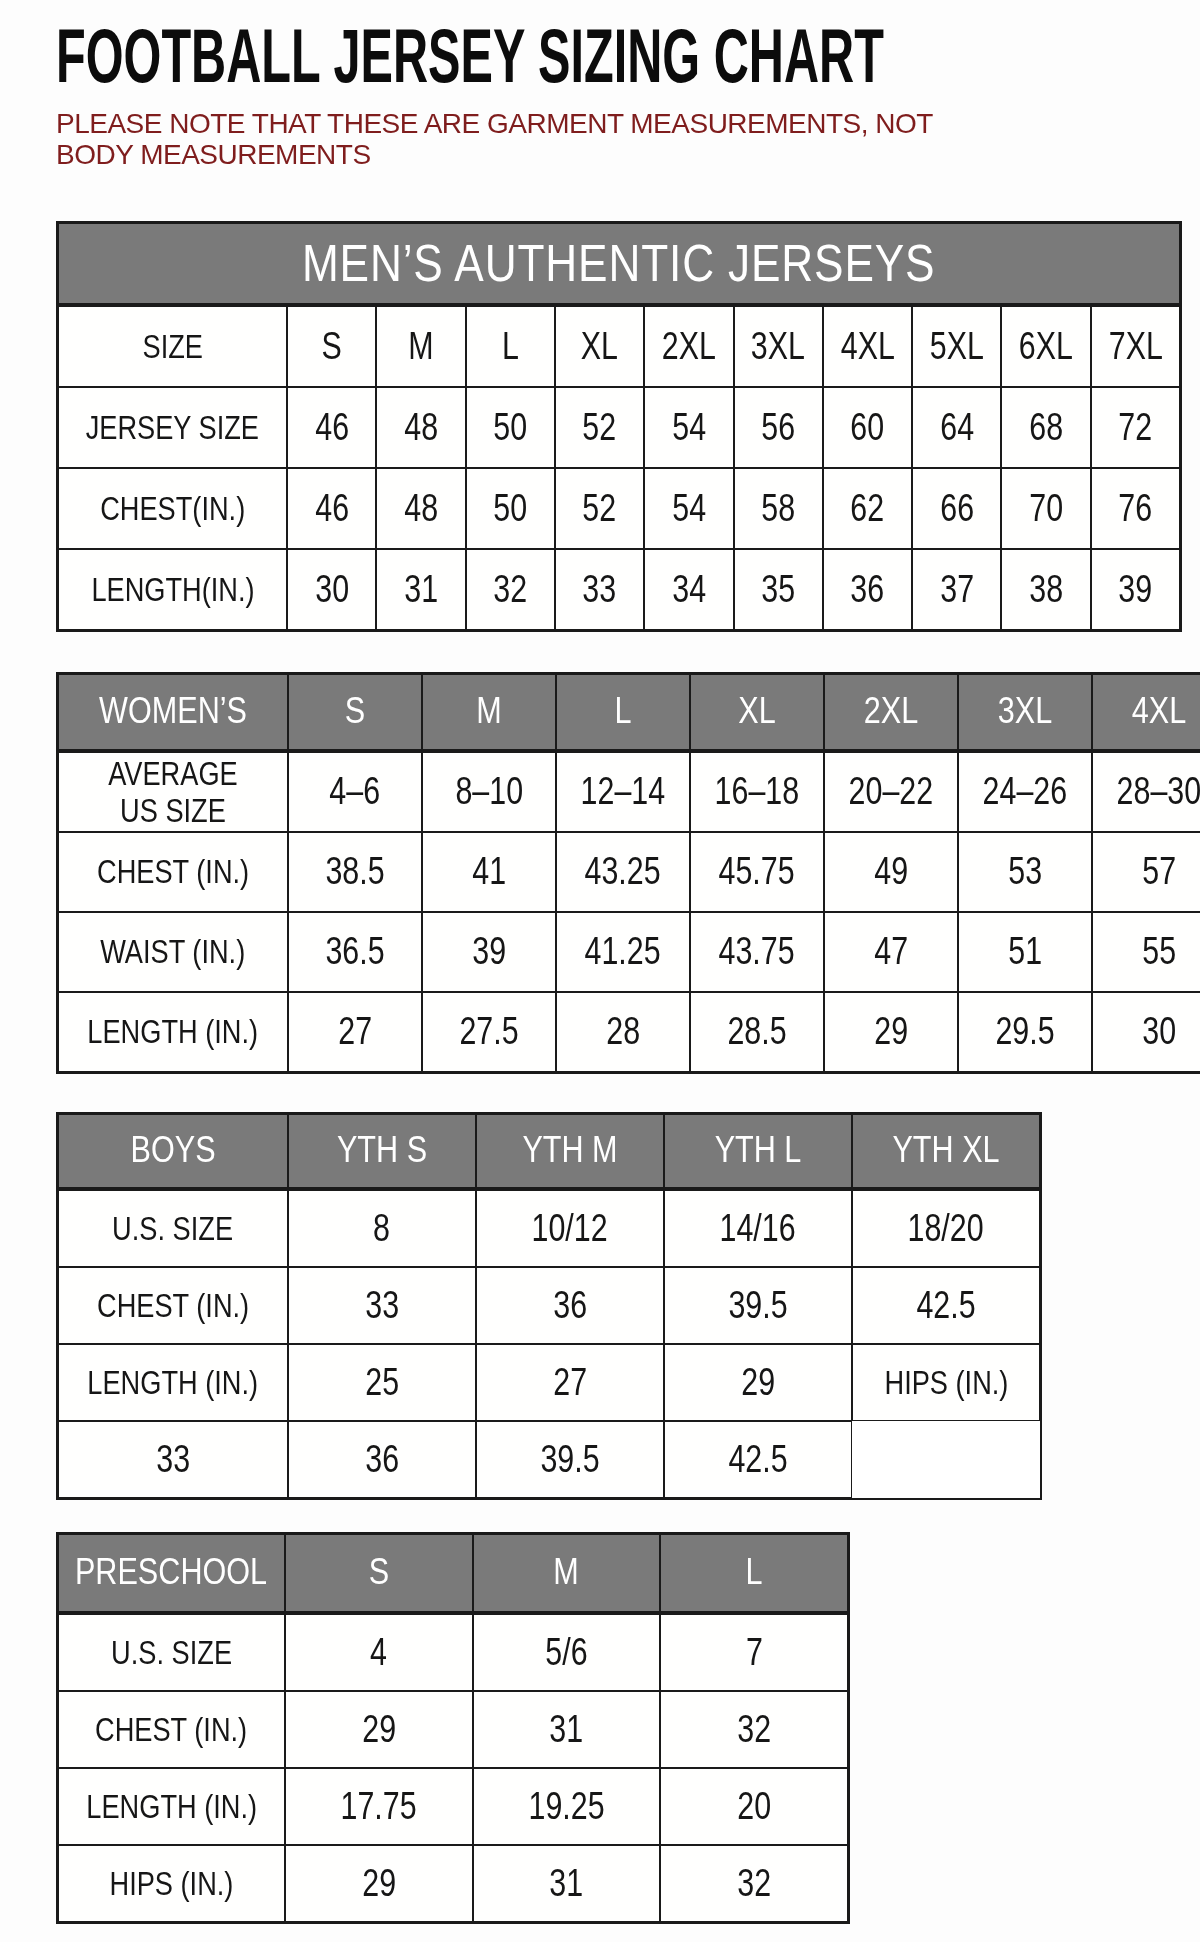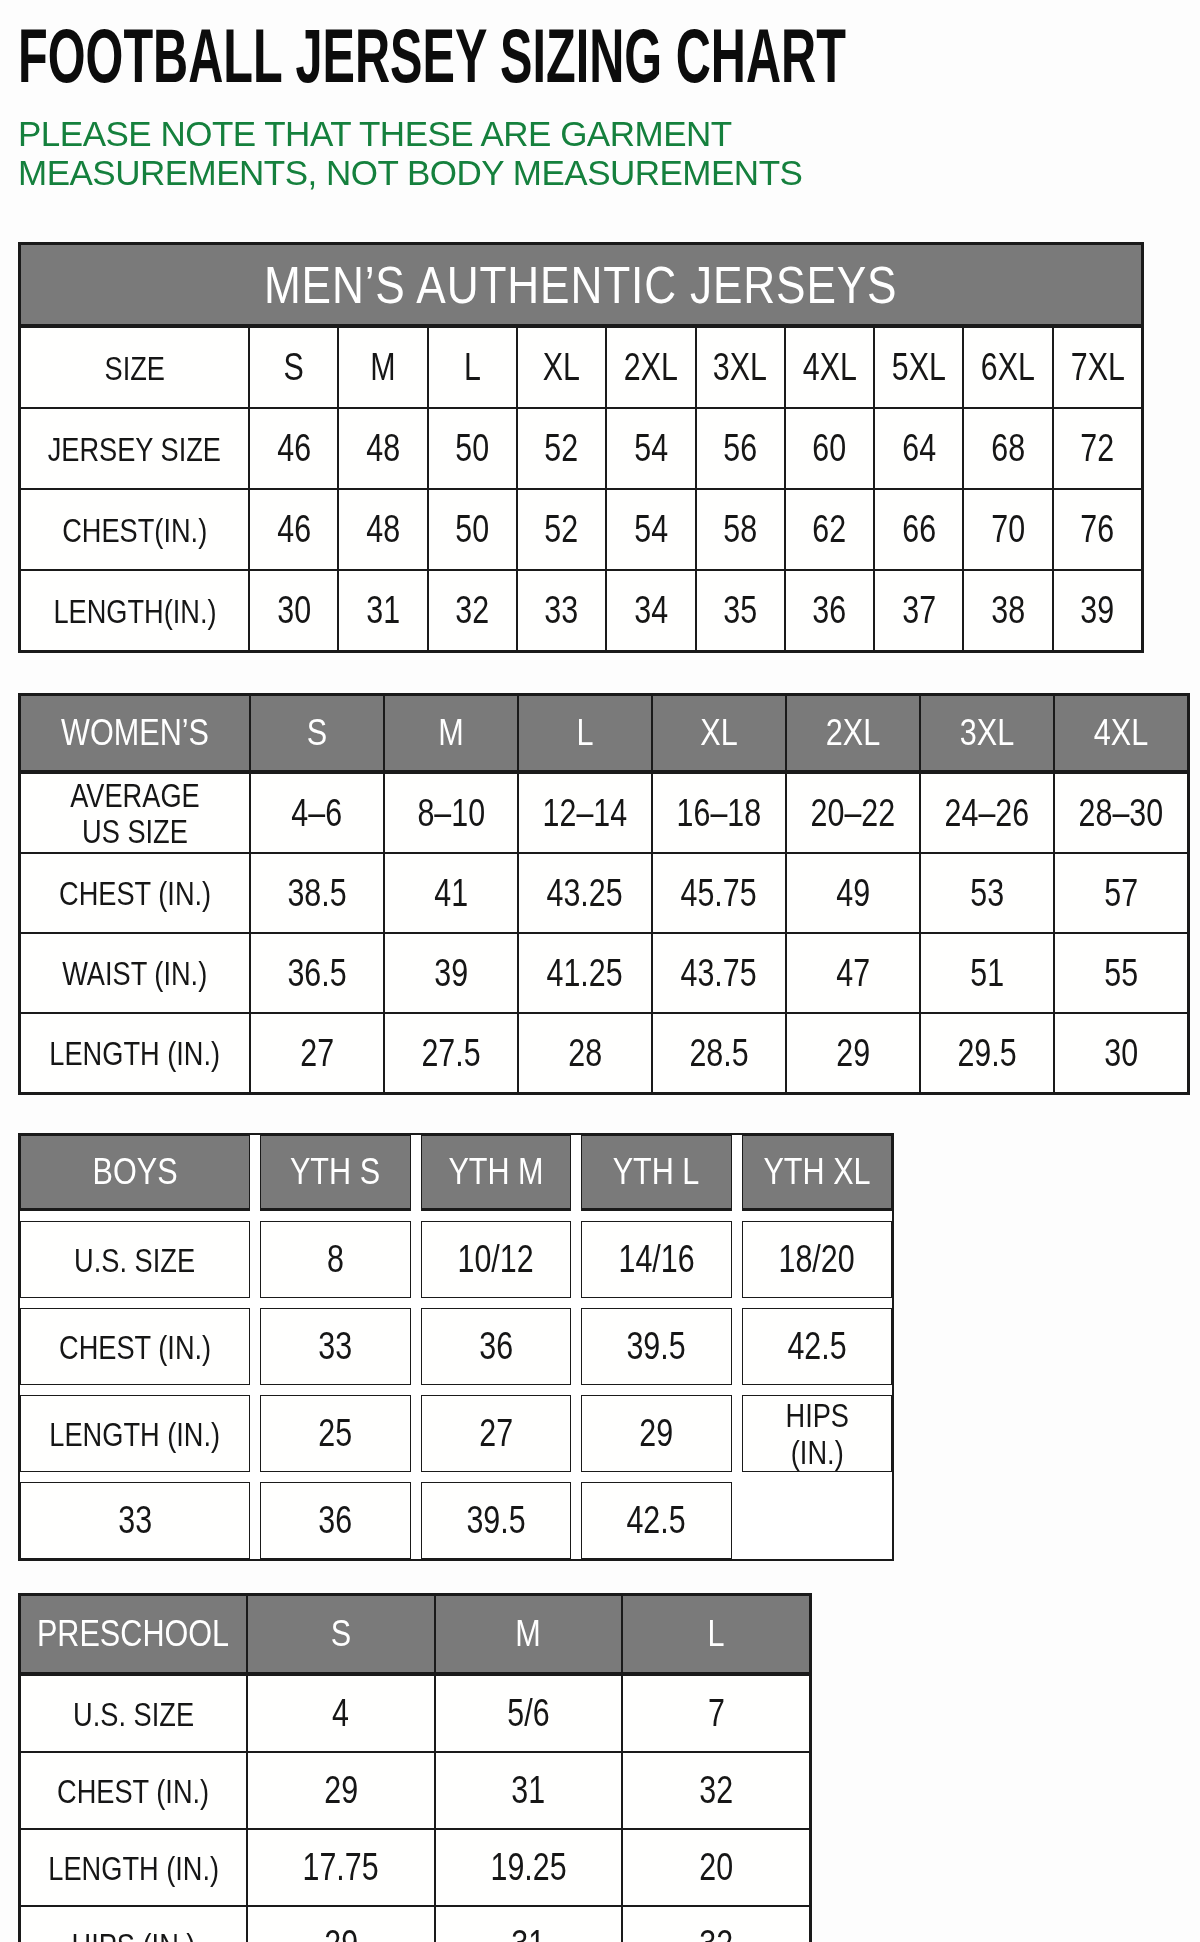--- a/index.html
+++ b/index.html
@@ -5,42 +5,42 @@
   * { margin:0; padding:0; box-sizing:border-box; }
   html,body { background:#ffffff; }
   body {
     width:1200px; height:1942px;
     font-family:"Liberation Sans", sans-serif;
     color:#181818;
     overflow:hidden;
   }
   .page {
     width:1200px; height:1942px;
-    padding:16px 30px 0 18px;
+    padding:16px 30px 0 56px;
     background:#fdfdfd;
   }
 
   
   .title {
     font-size:76px;
     font-weight:bold;
     line-height:1.0;
     color:#0c0c0c;
     transform:scaleX(0.64);
     transform-origin:left top;
     white-space:nowrap;
     letter-spacing:0px;
     margin-top:2px;
   }
   .note {
-    margin-top:20px;
+    margin-top:14px;
     max-width:900px;
-    font-size:35px;
+    font-size:28px;
     line-height:1.12;
-    color:#15803d;
+    color:#7f1d1d;
     letter-spacing:-0.5px;
   }
 
   
   .sizing-table {
     display:grid;
     border:2px solid #1a1a1a;
     background:#ffffff;
   }
   .sizing-table > div {
@@ -65,21 +65,21 @@
     transform:scaleX(0.8);
     transform-origin:center;
     white-space:pre-line;
     line-height:1.08;
   }
   .hcell .scl { transform:scaleX(0.85); }
 
   
   .t-mens      { width:1126px; --lw:229px; grid-template-rows:83px repeat(4,81px); margin-top:50px; }
   .t-womens    { width:1172px;  --lw:230px; grid-template-rows:78px repeat(4,80px); margin-top:40px; }
-  .t-boys      { width:876px;  --lw:230px; grid-template-rows:76px repeat(4,77px); margin-top:38px;gap:10px; }
+  .t-boys      { width:986px;  --lw:230px; grid-template-rows:76px repeat(4,77px); margin-top:38px; }
   .t-preschool { width:794px;  --lw:227px; grid-template-rows:80px repeat(4,77px); margin-top:32px; }
 </style>
 </head>
 <body>
 
 <div class="page">
 
   <div class="title">FOOTBALL JERSEY SIZING CHART</div>
 
   <div class="note">PLEASE NOTE THAT THESE ARE GARMENT MEASUREMENTS, NOT BODY MEASUREMENTS</div>

